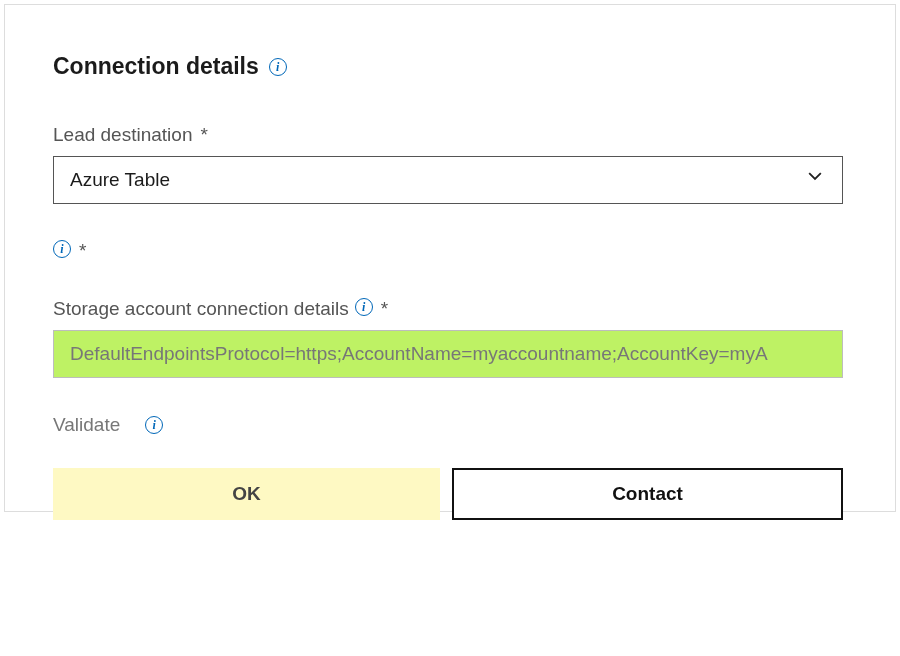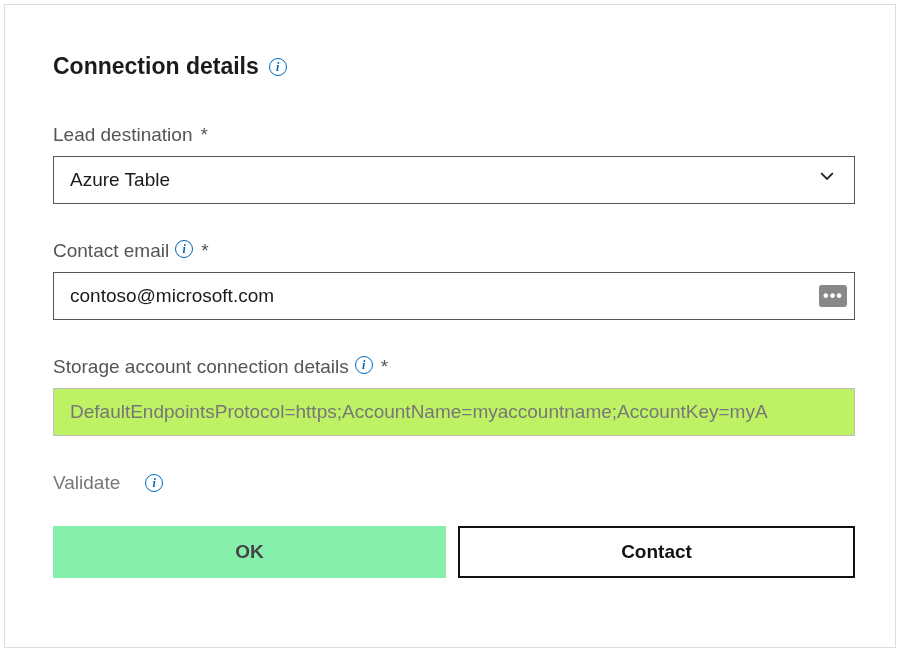--- a/index.html
+++ b/index.html
@@ -1,22 +1,22 @@
 <!DOCTYPE html>
 <html><head>
   <meta charset="utf-8">
   <style>
     * { box-sizing: border-box; margin: 0; padding: 0; }
     html, body { width: 900px; height: 656px; font-family: "Segoe UI", Arial, sans-serif; background: #fff; }
     .panel {
       border: 1px solid #ddd;
       margin: 4px;
       width: 892px;
-      height: 644px;
-      padding: 48px 40px 0 48px;
+      height: 508px;
+      padding: 48px 52px 0 48px;
       position: relative;
     }
     .heading-row { display: flex; align-items: center; gap: 10px; margin-bottom: 44px; }
     .heading { font-size: 23px; font-weight: 700; color: #1b1b1b; }
     .info-icon {
       width: 18px; height: 18px; border: 1.5px solid #0067b8; border-radius: 50%;
       display: inline-flex; align-items: center; justify-content: center;
       color: #0067b8; font-family: Georgia, serif; font-style: italic; font-size: 12px; font-weight: 600;
       line-height: 1;
     }
@@ -55,21 +55,21 @@
     }
     .ellipsis-btn .dots { color: #fff; font-size: 16px; letter-spacing: 1px; font-weight: 700; line-height: 1; }
     .validate-row { display: flex; align-items: center; gap: 25px; margin-top: 6px; margin-bottom: 32px; }
     .validate-link { font-size: 19px; color: #777; text-decoration: none; cursor: pointer; }
     .button-row { display: flex; gap: 0; width: 100%; }
     .btn {
       flex: 1; height: 52px; font-size: 19px; font-weight: 600; display: flex;
       align-items: center; justify-content: center; cursor: pointer; border: none;
       font-family: inherit;
     }
-    .btn-ok { background: #86efac; color: #444; margin-right: 12px; }
+    .btn-ok { background: #fef9c3; color: #444; margin-right: 12px; }
     .btn-cancel { background: #fff; color: #111; border: 2px solid #111; }
   </style>
 </head>
 <body>
 
 <div class="panel">
 
   <div class="heading-row">
     <h1 class="heading">Connection details</h1>
     <span class="info-icon">i</span>
@@ -87,29 +87,22 @@
       <span class="chevron">
         <svg viewBox="0 0 24 24" fill="none" stroke="#222" stroke-width="2.2">
             <polyline points="5 9 12 16 19 9"></polyline>
           </svg>
       </span>
     </div>
   </div>
 
   <div class="field-group">
     <div class="label-row">
-      <span class="field-label">Contact email</span>
       <span class="info-icon">i</span>
       <span class="req">*</span>
-    </div>
-    <div class="text-input">
-      <input type="text" value="contoso@microsoft.com" style="">
-      <button class="ellipsis-btn">
-        <span class="dots">•••</span>
-      </button>
     </div>
   </div>
 
   <div class="field-group">
     <div class="label-row">
       <span class="field-label">Storage account connection details</span>
       <span class="info-icon">i</span>
       <span class="req">*</span>
     </div>
     <div class="text-input readonly">

